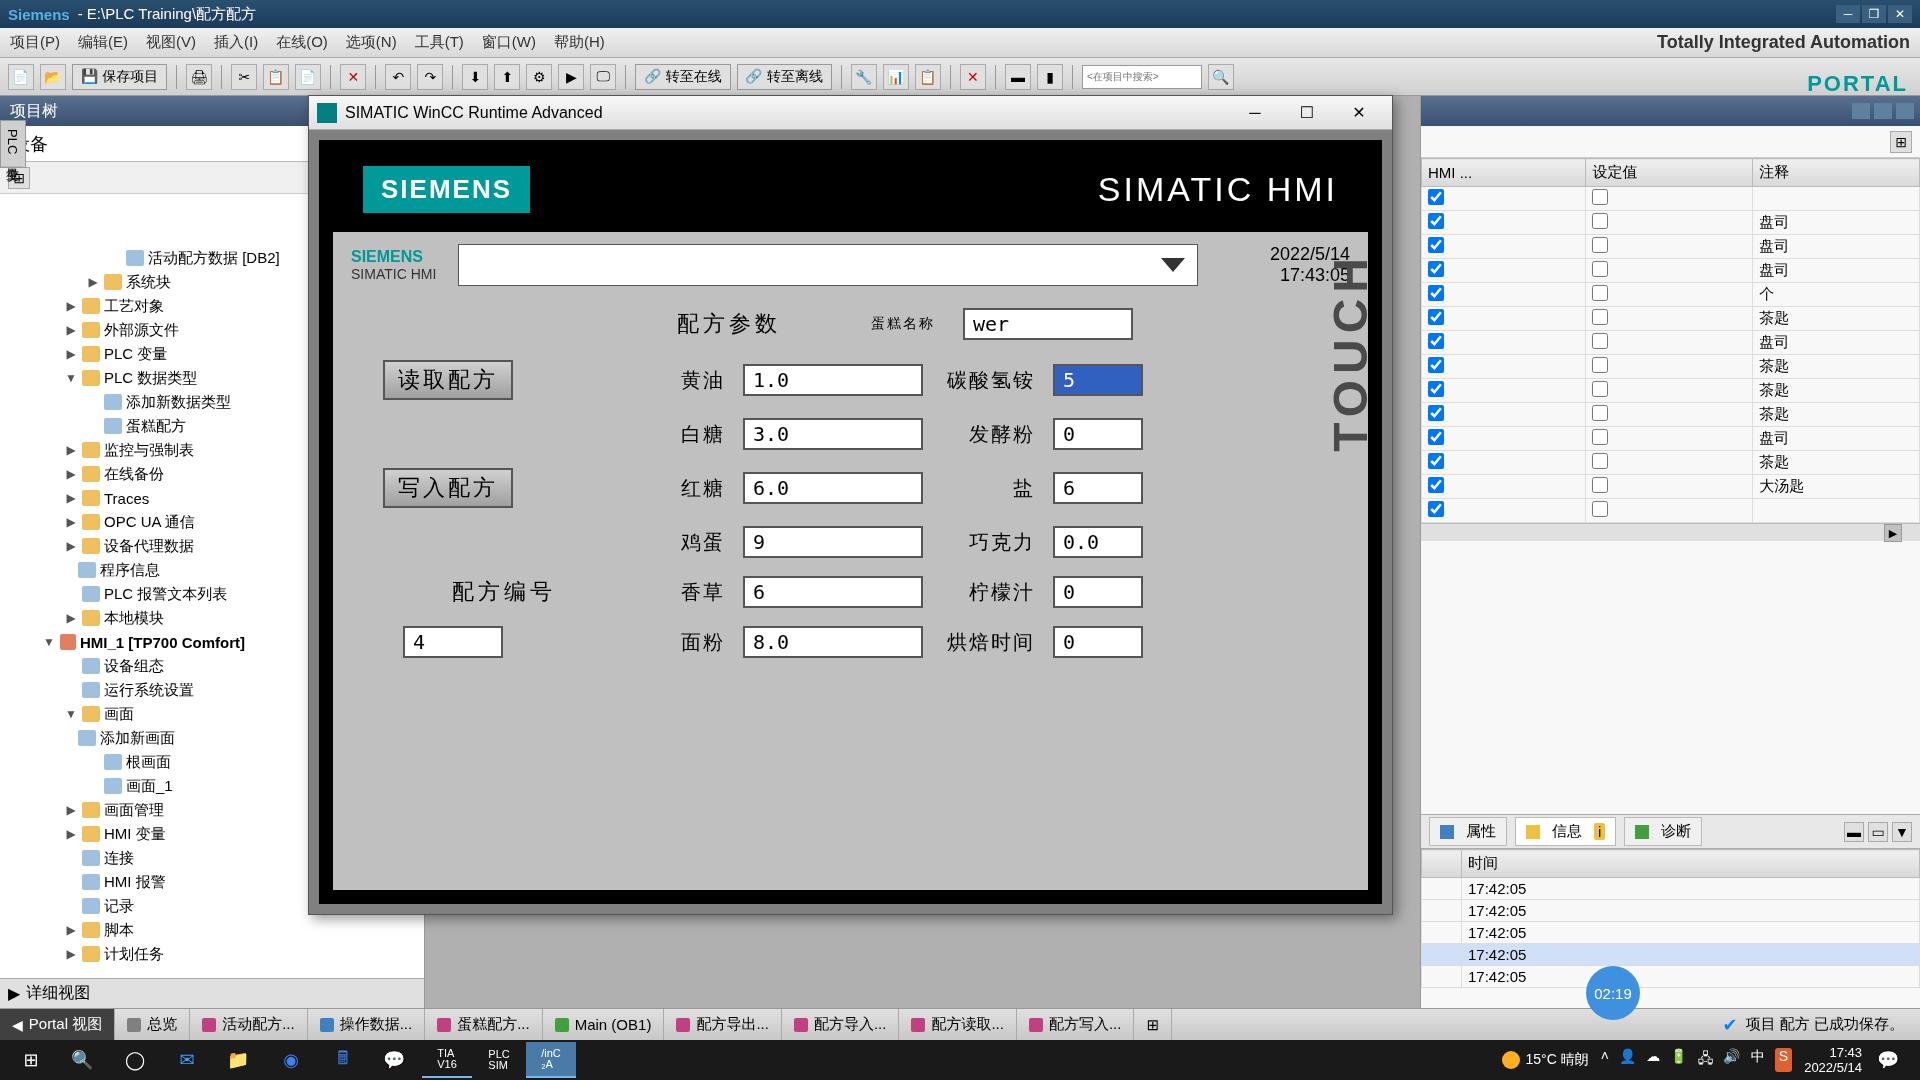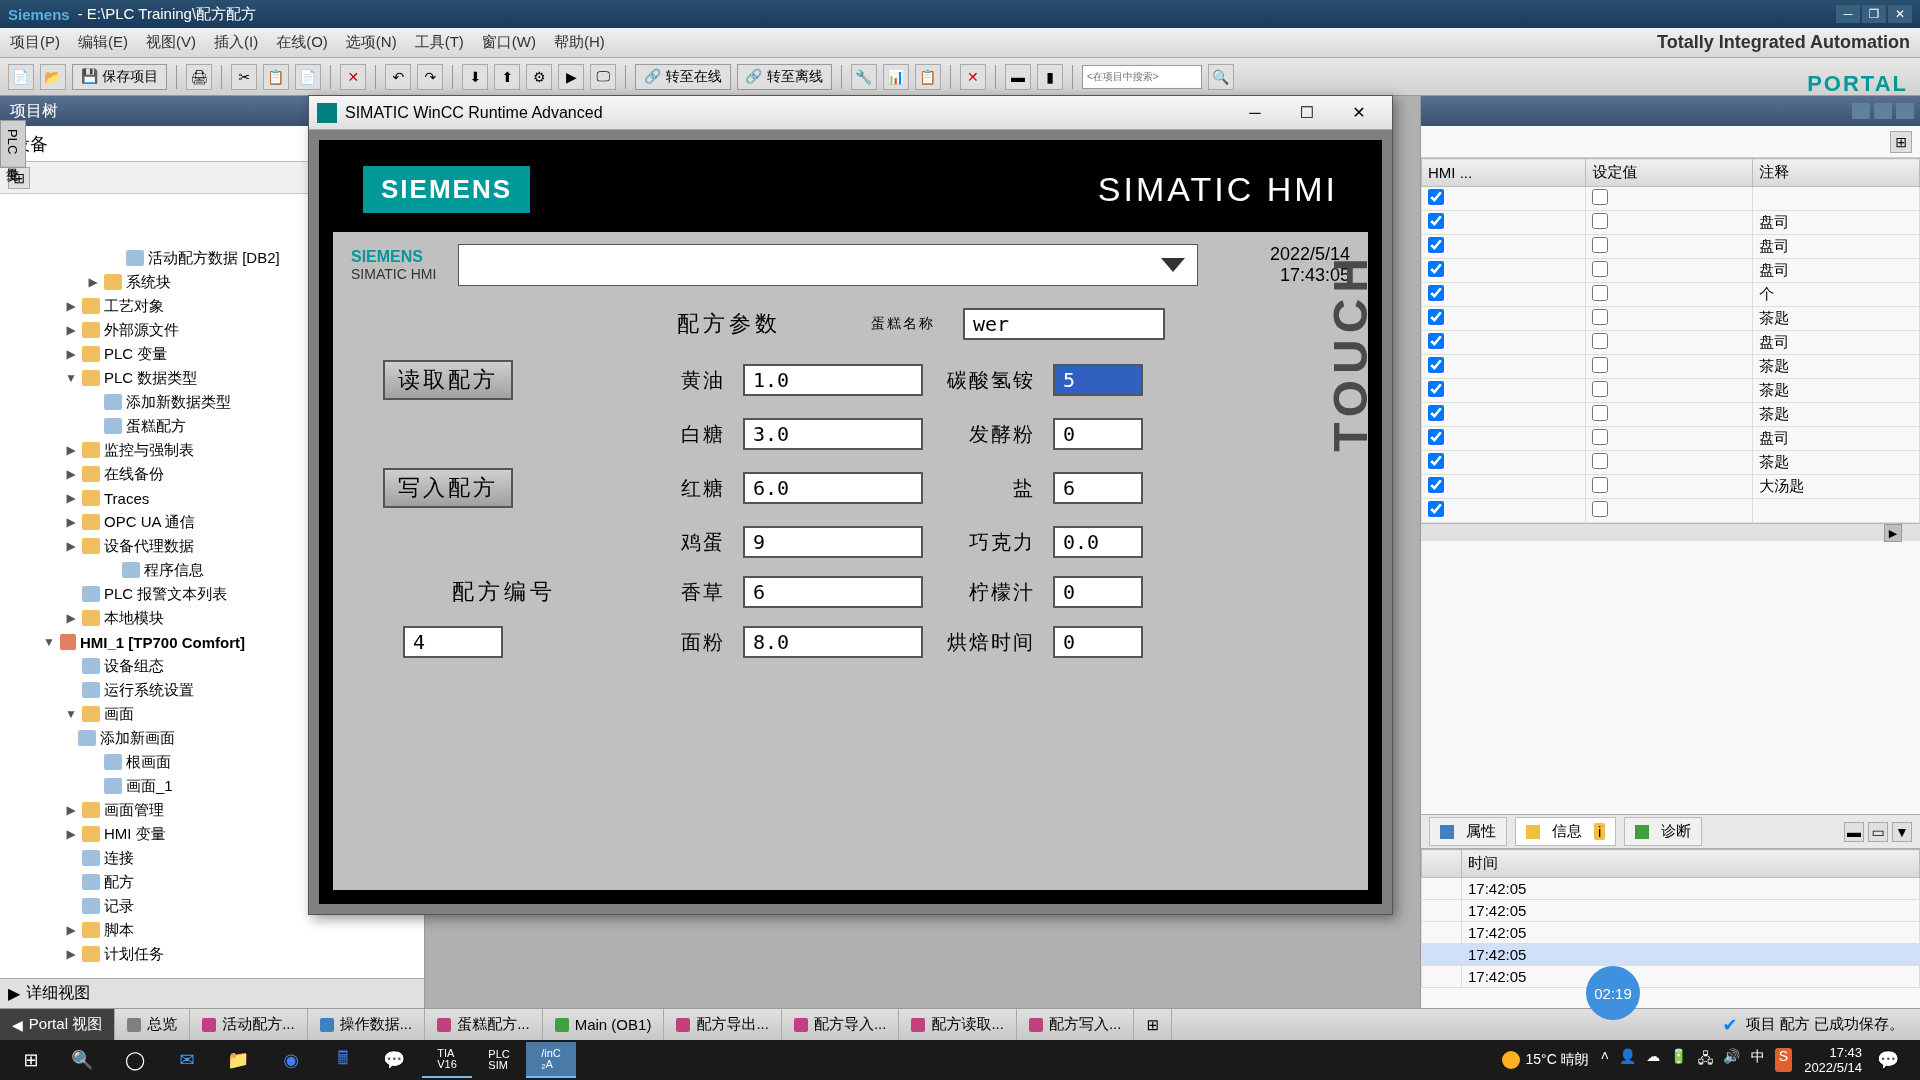--- a/index.html
+++ b/index.html
@@ -257,21 +257,21 @@
         <div class="tree-node" style="padding-left: 64px;">
           <span class="tree-exp">▶</span>
           <span class="tree-icon ic-folder"></span>
           <span>OPC UA 通信</span>
         </div>
         <div class="tree-node" style="padding-left: 64px;">
           <span class="tree-exp">▶</span>
           <span class="tree-icon ic-folder"></span>
           <span>设备代理数据</span>
         </div>
-        <div class="tree-node" style="padding-left: 104px;">
+        <div class="tree-node" style="padding-left: 60px;">
           <span class="tree-exp"></span>
           <span class="tree-icon ic-file"></span>
           <span>程序信息</span>
         </div>
         <div class="tree-node" style="padding-left: 64px;">
           <span class="tree-exp"></span>
           <span class="tree-icon ic-file"></span>
           <span>PLC 报警文本列表</span>
         </div>
         <div class="tree-node" style="padding-left: 64px;">
@@ -325,21 +325,21 @@
           <span>HMI 变量</span>
         </div>
         <div class="tree-node" style="padding-left: 64px;">
           <span class="tree-exp"></span>
           <span class="tree-icon ic-file"></span>
           <span>连接</span>
         </div>
         <div class="tree-node" style="padding-left: 64px;">
           <span class="tree-exp"></span>
           <span class="tree-icon ic-file"></span>
-          <span>配方</span>
+          <span>HMI 报警</span>
         </div>
         <div class="tree-node" style="padding-left: 64px;">
           <span class="tree-exp"></span>
           <span class="tree-icon ic-file"></span>
           <span>记录</span>
         </div>
         <div class="tree-node" style="padding-left: 64px;">
           <span class="tree-exp">▶</span>
           <span class="tree-icon ic-folder"></span>
           <span>脚本</span>
@@ -538,21 +538,21 @@
             <div>2022/5/14</div>
             <div>17:43:05</div>
           </div>
         </div>
 
         <div style="padding:10px 50px 0;display:flex;align-items:center;gap:20px">
           <div style="width:130px"></div>
           <div style="width:110px"></div>
           <div class="form-label" style="flex:0 0 140px;font-size:22px;letter-spacing:4px;text-align:center">配方参数</div>
           <div class="form-label" style="flex:0 0 120px">蛋糕名称</div>
-          <input class="form-input" style="width: 202px;" value="wer">
+          <input class="form-input" style="width: 170px;" value="wer">
         </div>
 
         <div class="screen-form" id="recipe-grid">
             <div class="form-btn">读取配方</div>
             <div></div>
             <div class="form-label">黄油</div>
             <input class="form-input" value="1.0" style="">
             <div class="form-label">碳酸氢铵</div>
             <input class="form-input sel" value="5" style="">
             <div></div>

